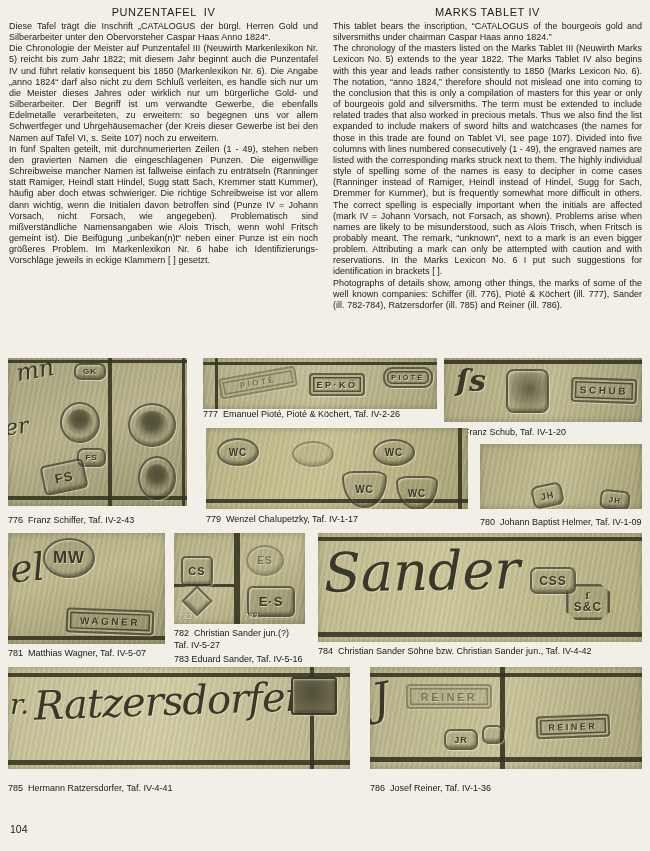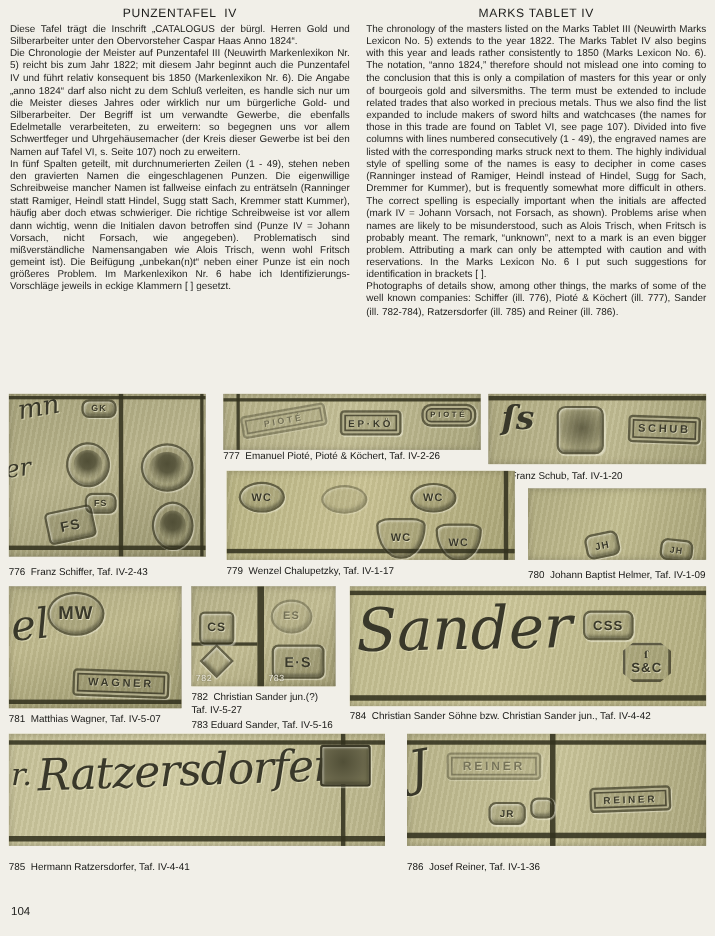--- a/index.html
+++ b/index.html
@@ -108,20 +108,21 @@
 
   <div class="cols">
     <section class="col">
       <h2 class="col-heading">PUNZENTAFEL  IV</h2>
       <p>Diese Tafel trägt die Inschrift „CATALOGUS der bürgl. Herren Gold und Silberarbeiter unter den Obervorsteher Caspar Haas Anno 1824“.</p>
       <p>Die Chronologie der Meister auf Punzentafel III (Neuwirth Markenlexikon Nr. 5) reicht bis zum Jahr 1822; mit diesem Jahr beginnt auch die Punzentafel IV und führt relativ konsequent bis 1850 (Markenlexikon Nr. 6). Die Angabe „anno 1824“ darf also nicht zu dem Schluß verleiten, es handle sich nur um die Meister dieses Jahres oder wirklich nur um bürgerliche Gold- und Silberarbeiter. Der Begriff ist um verwandte Gewerbe, die ebenfalls Edelmetalle verarbeiteten, zu erweitern: so begegnen uns vor allem Schwertfeger und Uhrgehäusemacher (der Kreis dieser Gewerbe ist bei den Namen auf Tafel VI, s. Seite 107) noch zu erweitern.</p>
       <p>In fünf Spalten geteilt, mit durchnumerierten Zeilen (1 - 49), stehen neben den gravierten Namen die eingeschlagenen Punzen. Die eigenwillige Schreibweise mancher Namen ist fallweise einfach zu enträtseln (Ranninger statt Ramiger, Heindl statt Hindel, Sugg statt Sach, Kremmer statt Kummer), häufig aber doch etwas schwieriger. Die richtige Schreibweise ist vor allem dann wichtig, wenn die Initialen davon betroffen sind (Punze IV = Johann Vorsach, nicht Forsach, wie angegeben). Problematisch sind mißverständliche Namensangaben wie Alois Trisch, wenn wohl Fritsch gemeint ist). Die Beifügung „unbekan(n)t“ neben einer Punze ist ein noch größeres Problem. Im Markenlexikon Nr. 6 habe ich Identifizierungs-Vorschläge jeweils in eckige Klammern [ ] gesetzt.</p>
     </section>
     <section class="col">
       <h2 class="col-heading">MARKS TABLET IV</h2>
+      <p>This tablet bears the inscription, “CATALOGUS of the bourgeois gold and silversmiths under chairman Caspar Haas anno 1824.”</p>
       <p>The chronology of the masters listed on the Marks Tablet III (Neuwirth Marks Lexicon No. 5) extends to the year 1822. The Marks Tablet IV also begins with this year and leads rather consistently to 1850 (Marks Lexicon No. 6). The notation, “anno 1824,” therefore should not mislead one into coming to the conclusion that this is only a compilation of masters for this year or only of bourgeois gold and silversmiths. The term must be extended to include related trades that also worked in precious metals. Thus we also find the list expanded to include makers of sword hilts and watchcases (the names for those in this trade are found on Tablet VI, see page 107). Divided into five columns with lines numbered consecutively (1 - 49), the engraved names are listed with the corresponding marks struck next to them. The highly individual style of spelling some of the names is easy to decipher in come cases (Ranninger instead of Ramiger, Heindl instead of Hindel, Sugg for Sach, Dremmer for Kummer), but is frequently somewhat more difficult in others. The correct spelling is especially important when the initials are affected (mark IV = Johann Vorsach, not Forsach, as shown). Problems arise when names are likely to be misunderstood, such as Alois Trisch, when Fritsch is probably meant. The remark, “unknown”, next to a mark is an even bigger problem. Attributing a mark can only be attempted with caution and with reservations. In the Marks Lexicon No. 6 I put such suggestions for identification in brackets [ ].</p>
       <p>Photographs of details show, among other things, the marks of some of the well known companies: Schiffer (ill. 776), Pioté &amp; Köchert (ill. 777), Sander (ill. 782-784), Ratzersdorfer (ill. 785) and Reiner (ill. 786).</p>
     </section>
   </div>
 
   <figure class="fig" style="left:8px;top:358px;width:179px;">
     <div class="photo p776" style="width:179px;height:148px;">
       <div class="hline" style="left:0;top:2px;width:100%;height:3px;"></div>
       <div class="vline" style="left:100px;top:0;width:4px;height:100%;"></div>
       <div class="vline" style="left:174px;top:0;width:3px;height:100%;"></div>
@@ -204,21 +205,21 @@
     <figcaption class="cap" style="margin-top:4px;">782  Christian Sander jun.(?)</figcaption>
     <figcaption class="cap" style="margin-top:1px;">Taf. IV-5-27</figcaption>
     <figcaption class="cap" style="margin-top:4px;">783 Eduard Sander, Taf. IV-5-16</figcaption>
   </figure>
 
   <figure class="fig" style="left:318px;top:533px;width:324px;">
     <div class="photo p784" style="width:324px;height:109px;">
       <div class="hline" style="left:0;top:4px;width:100%;height:4px;"></div>
       <div class="hline" style="left:0;top:99px;width:100%;height:5px;"></div>
       <div class="script" style="left:6px;top:12px;font-size:54px;transform:rotate(-1deg);">Sander</div>
-      <div class="stamp rounded" style="left:212px;top:22px;width:42px;height:23px;font-size:12px;">CSS</div>
+      <div class="stamp rounded" style="left:212px;top:34px;width:42px;height:23px;font-size:12px;">CSS</div>
       <div class="stamp octagon" style="left:248px;top:51px;width:44px;height:36px;font-size:12px;">
         <span style="font-size:9px;font-family:'DejaVu Serif',serif;">ſ</span>
         <span>S&amp;C</span>
       </div>
     </div>
     <figcaption class="cap" style="margin-top:4px;">784  Christian Sander Söhne bzw. Christian Sander jun., Taf. IV-4-42</figcaption>
   </figure>
 
   <figure class="fig" style="left:8px;top:667px;width:342px;">
     <div class="photo p785" style="width:342px;height:102px;">

